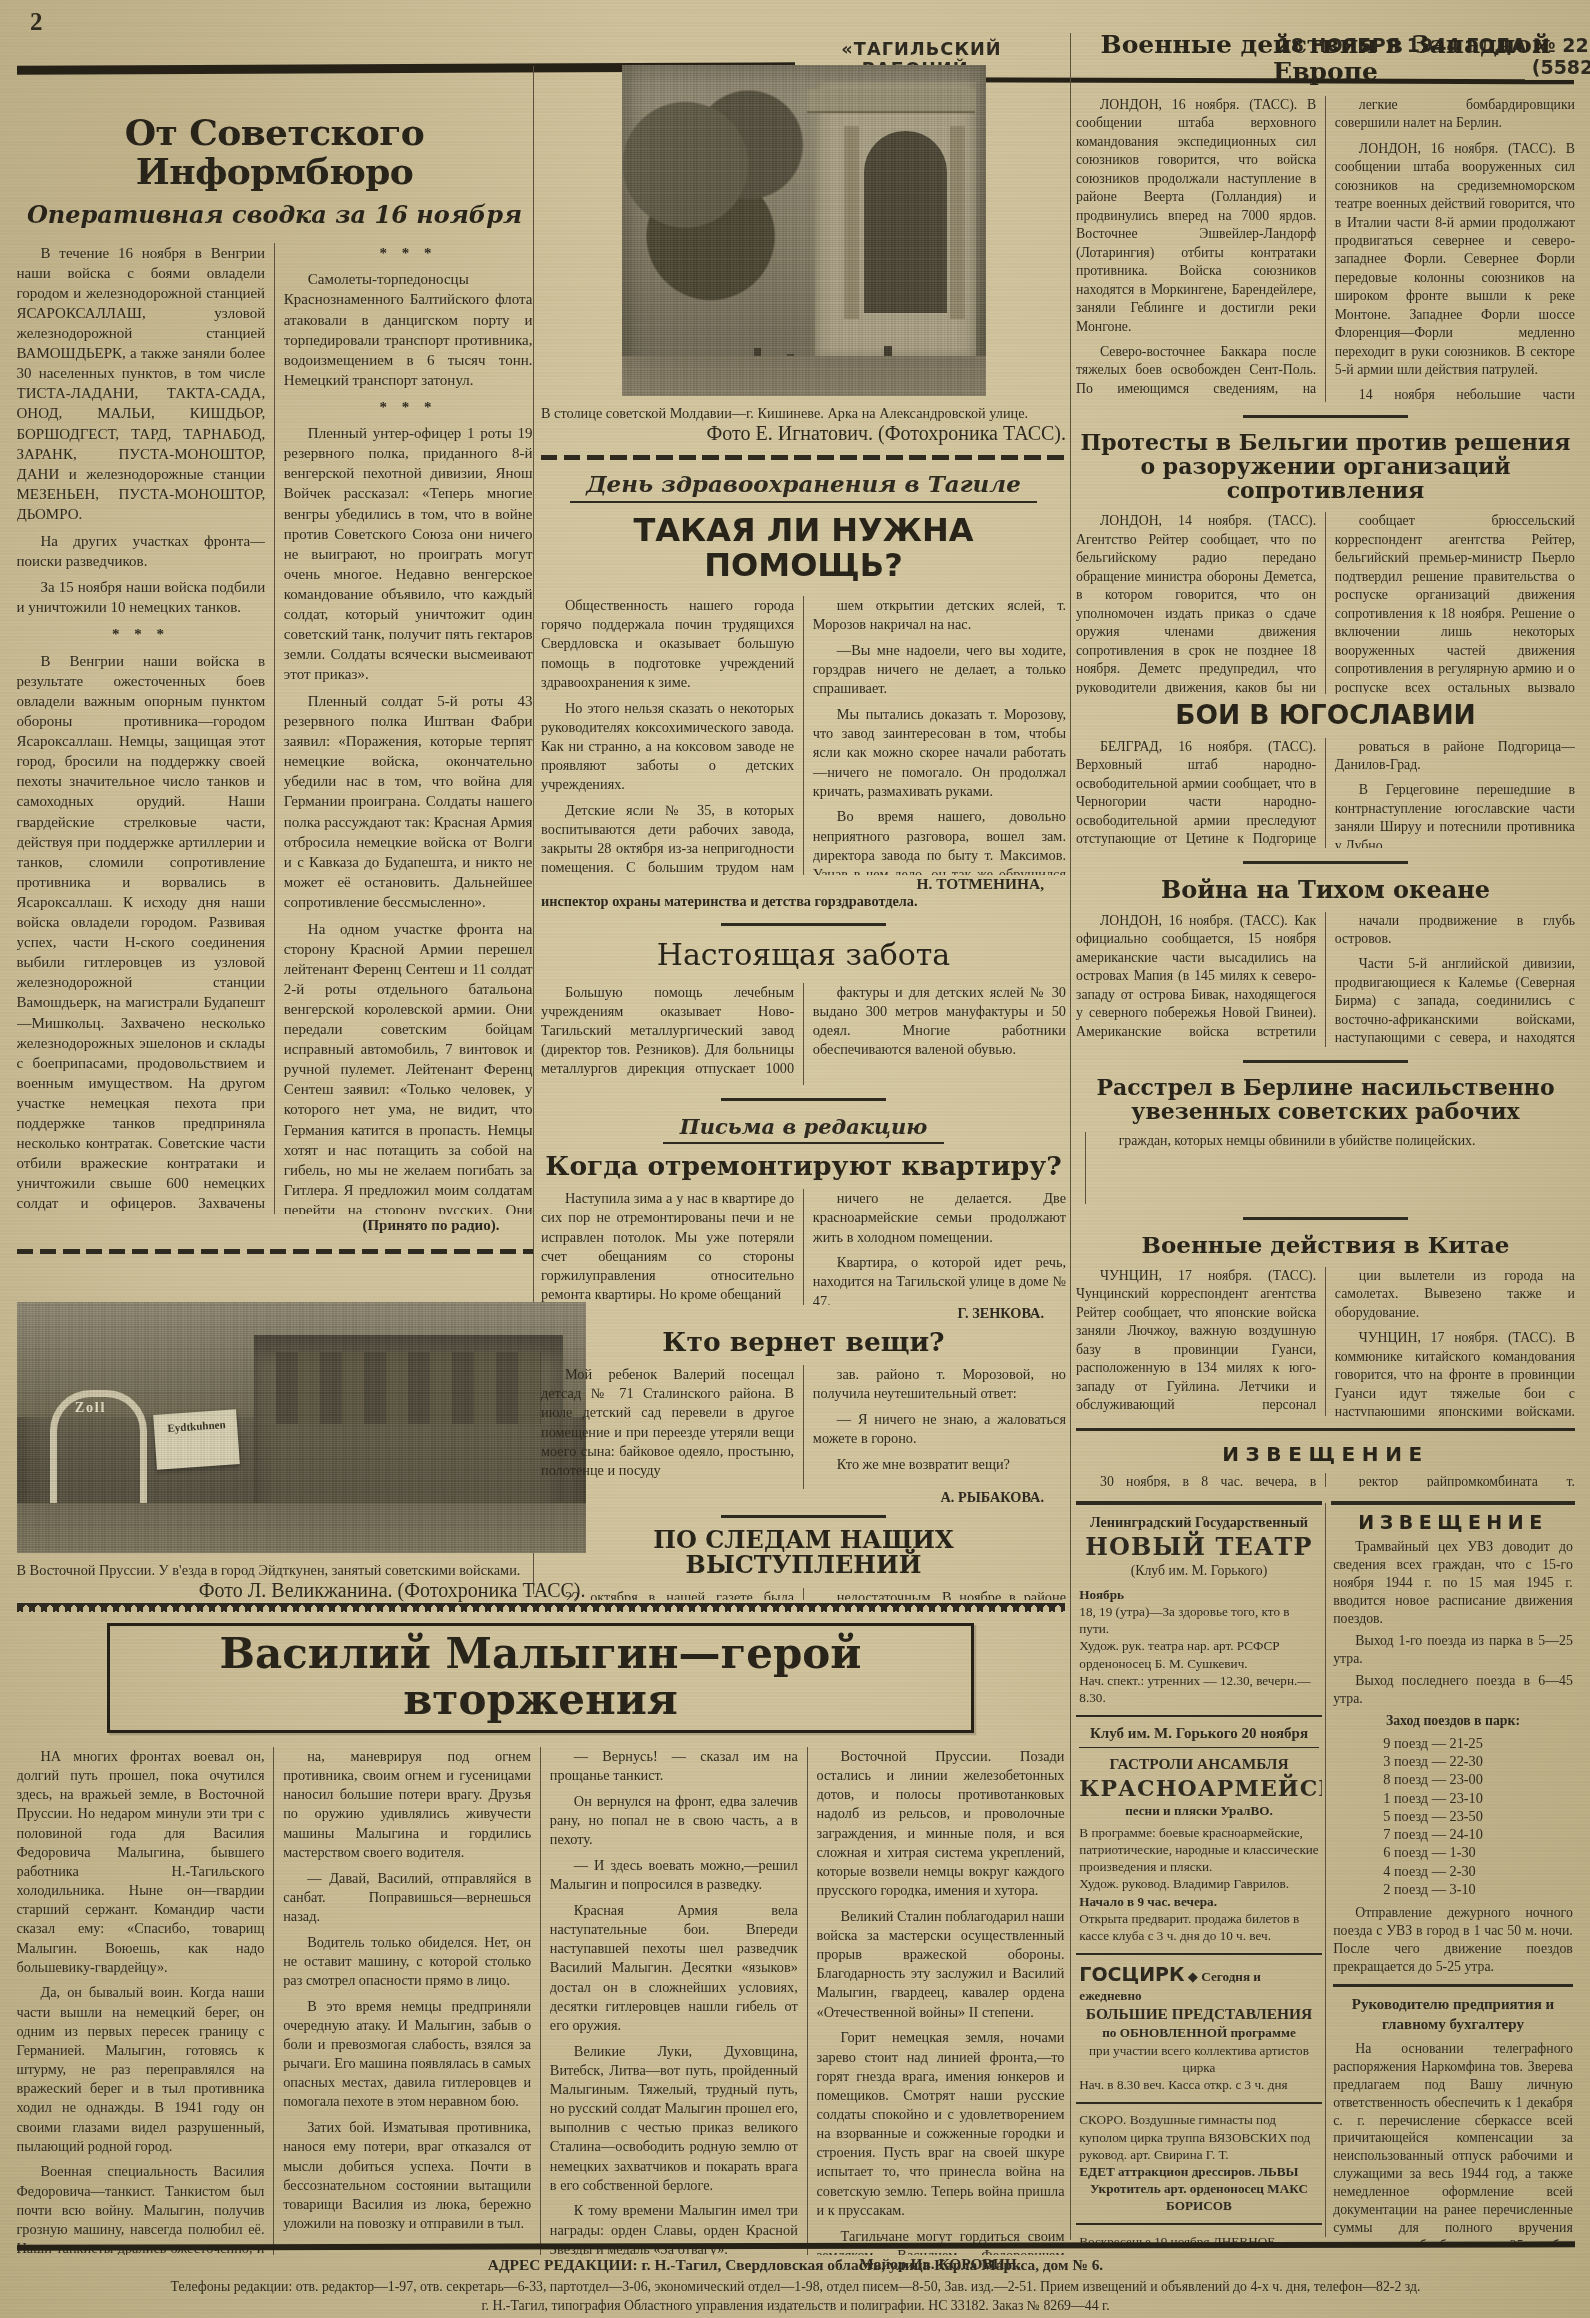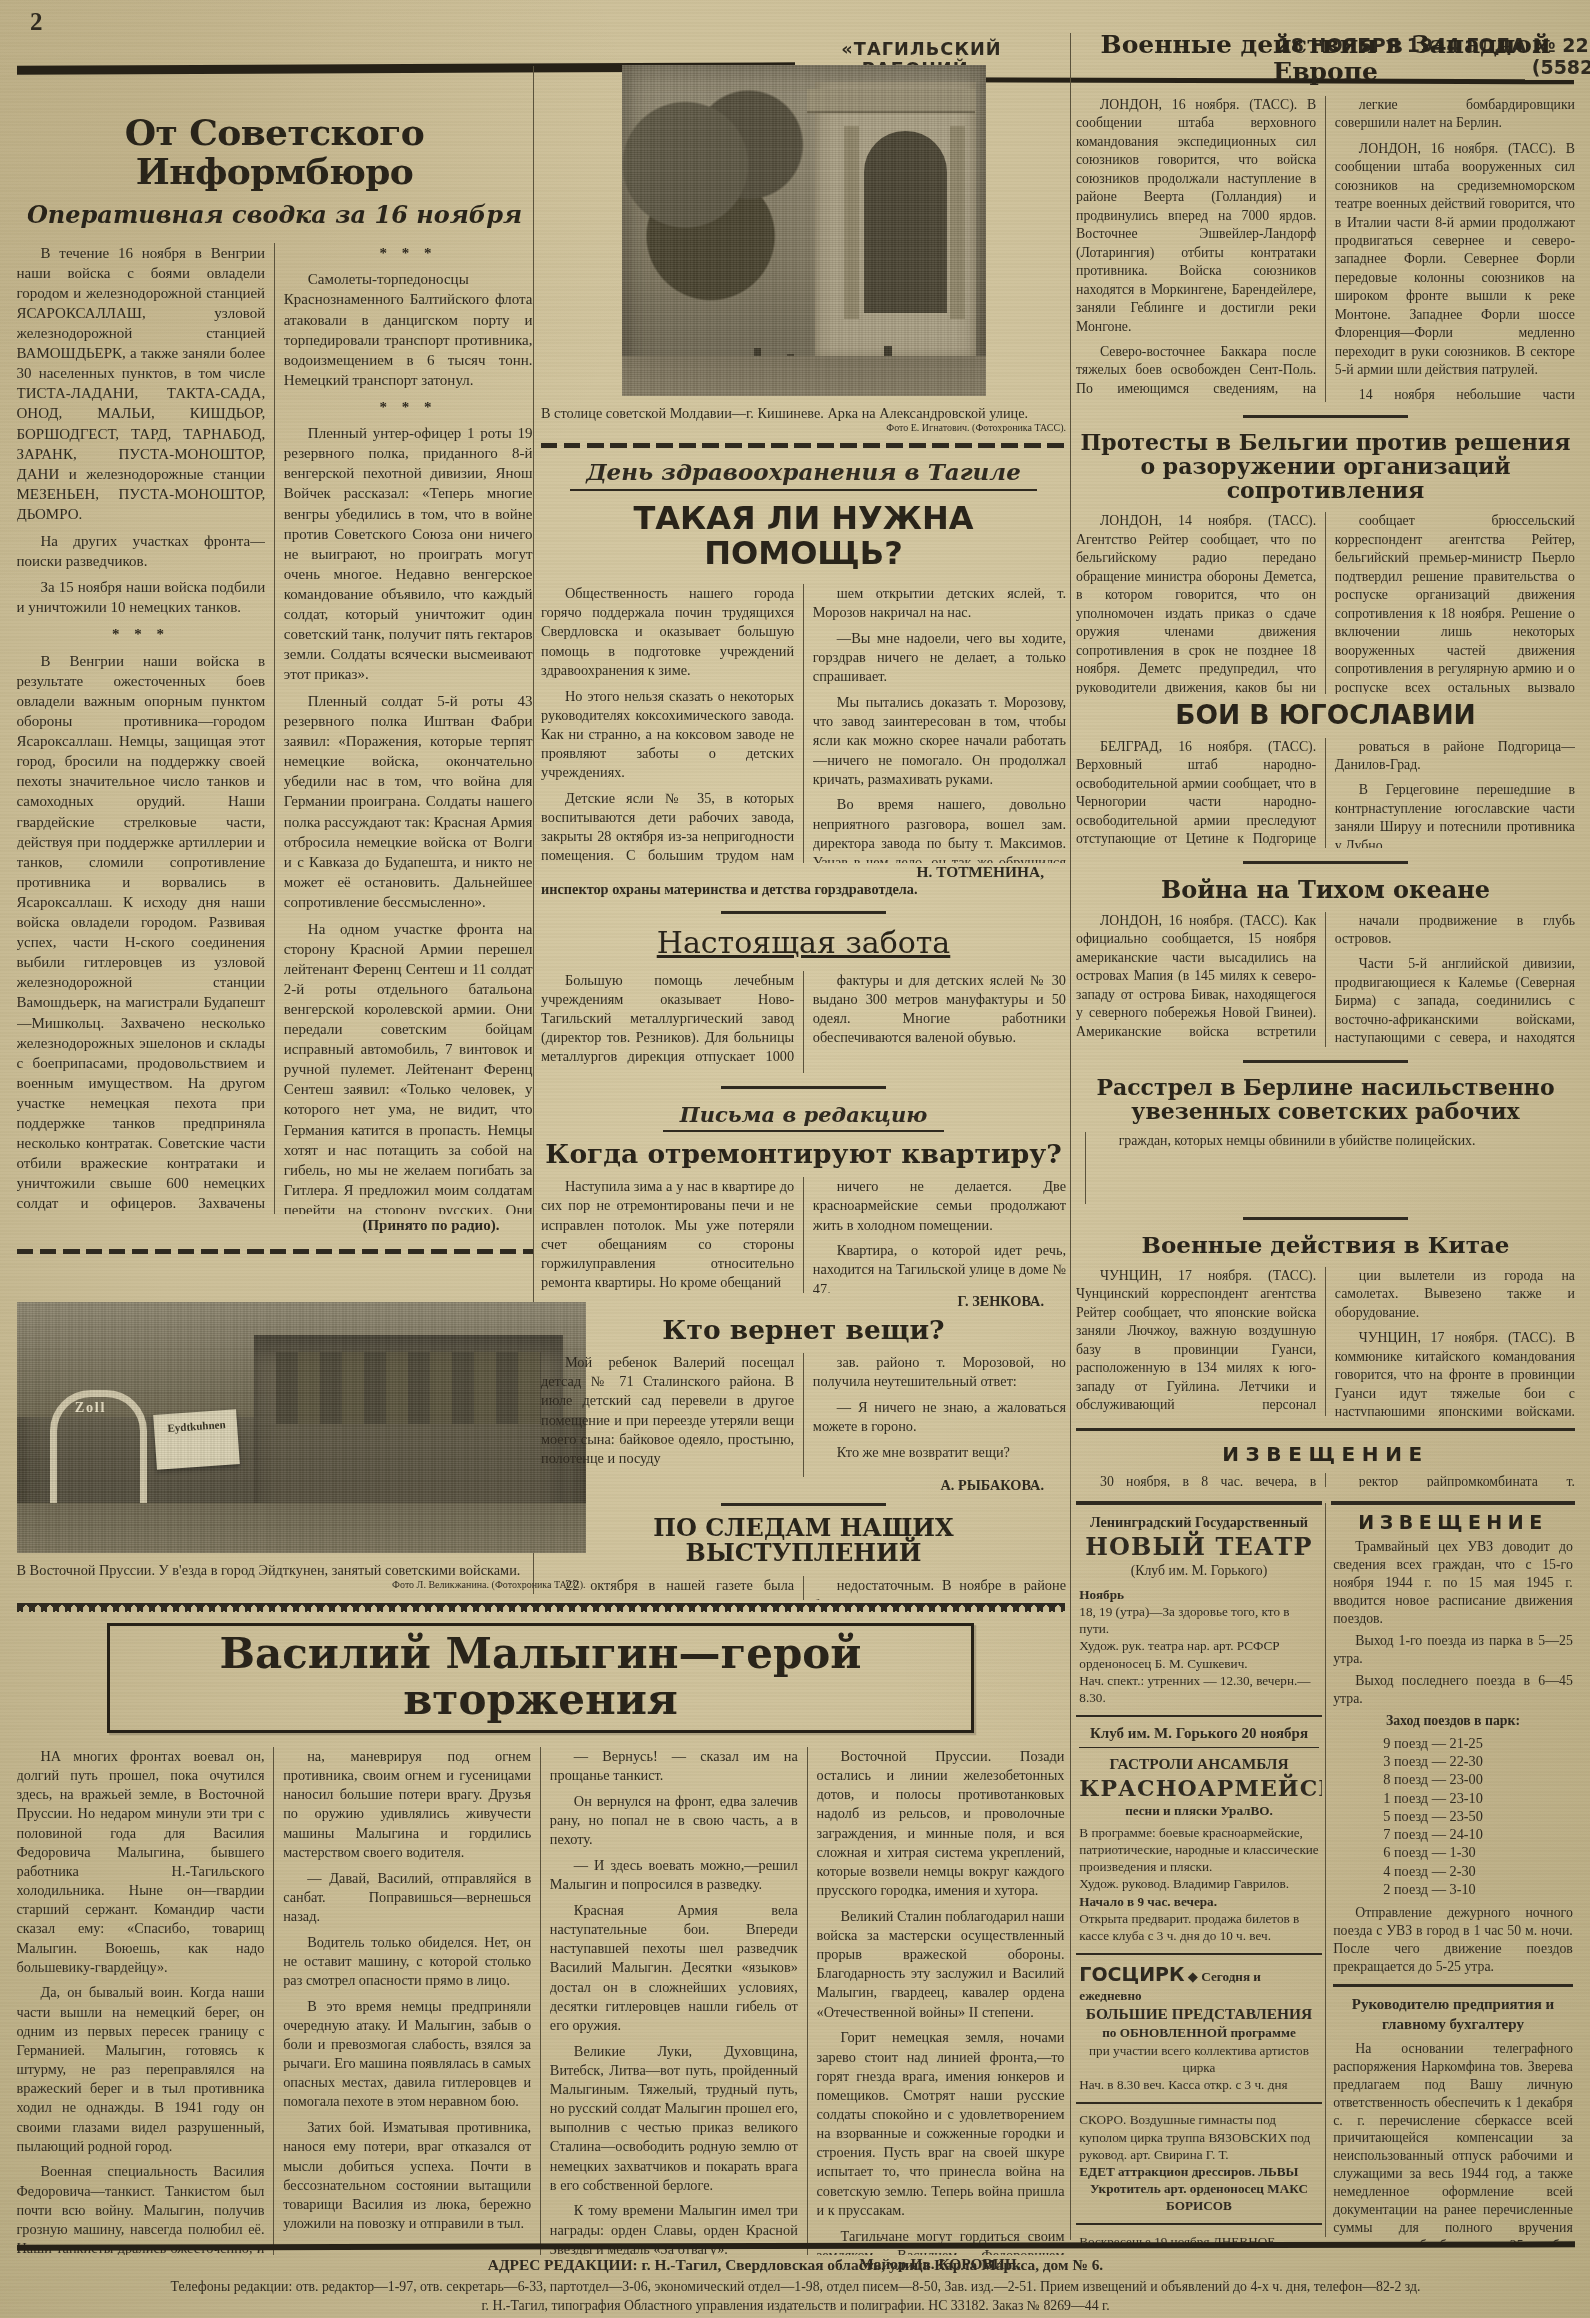--- a/index.html
+++ b/index.html
@@ -26,21 +26,21 @@
   .rule{height:2.2px;background:#2f2a20;}
   .wavy{height:5px;background:repeating-linear-gradient(90deg,#2f2a20 0 16.5px,transparent 16.5px 23px);}
   .sawtooth{height:8.8px;background:
      linear-gradient(135deg,#2f2a20 50%,transparent 50%) 0 0/12px 8.8px repeat-x,
      linear-gradient(225deg,#2f2a20 50%,transparent 50%) 6px 0/12px 8.8px repeat-x;}
   .photo{position:relative;overflow:hidden;box-shadow:inset 0 0 33px rgba(35,30,18,.55);}
   .photo::after{content:"";position:absolute;inset:0;
      background:repeating-linear-gradient(0deg, rgba(255,255,255,.05) 0 1.1px, rgba(0,0,0,.06) 1.1px 2.2px),
                 repeating-linear-gradient(90deg, rgba(255,255,255,.03) 0 1.7px, rgba(0,0,0,.04) 1.7px 3.3px);}
   .cap{font-size:14.3px;line-height:1.3;text-align:justify;}
-  .credit{font-size:10px;text-align:right;}
+  .credit{font-size:20px;text-align:right;}
   .ad{border-top:2.2px solid #2f2a20;padding:7.7px 3.3px 8.8px;font-size:13.2px;line-height:1.3;}
   .ad:first-child{border-top:none;}
   .adbig{font-family:"DejaVu Serif",serif;font-weight:700;font-size:24px;text-align:center;letter-spacing:1.1px;}
   .admid{font-weight:700;text-align:center;font-size:15.4px;}
   .sched-line{font-size:14.3px;line-height:1.28;padding-left:50px;}
   .overline-it{font-family:"DejaVu Serif",serif;font-style:italic;font-weight:700;text-align:center;
      border-bottom:2.2px solid #2f2a20;display:inline-block;padding:0 16.5px 3.3px;}
 </style>
 </head>
 <body>
@@ -168,21 +168,21 @@
           <p>шем открытии детских яслей, т. Морозов накричал на нас.</p>
           <p>—Вы мне надоели, чего вы ходите, горздрав ничего не делает, а только спрашивает.</p>
           <p>Мы пытались доказать т. Морозову, что завод заинтересован в том, чтобы ясли как можно скорее начали работать—ничего не помогало. Он продолжал кричать, размахивать руками.</p>
           <p>Во время нашего, довольно неприятного разговора, вошел зам. директора завода по быту т. Максимов. Узнав в чем дело, он так же обрушился на нас, заявив:</p>
         </div>
     </div>
     <div class="sig" style="font-size:15.4px;padding-right:22px;">Н. ТОТМЕНИНА,</div>
     <div style="text-align:left;font-size:14.3px;font-weight:700;padding-right:22px;">инспектор охраны материнства и детства горздравотдела.</div>
     <div class="bar"></div>
 
-    <div class="hl" style="font-size:30px;font-weight:400;text-decoration:underline;">Настоящая забота</div>
+    <div class="hl" style="font-size:30px;font-weight:400;">Настоящая забота</div>
     <div class="cols" style="margin-top:11px;height:102px;font-size:14.3px;">
       <div class="tcol">
           <p>Большую помощь лечебным учреждениям оказывает Ново-Тагильский металлургический завод (директор тов. Резников). Для больницы металлургов дирекция отпускает 1000 метров ману-</p>
         </div>
       <div class="vr"></div>
       <div class="tcol">
           <p>фактуры и для детских яслей № 30 выдано 300 метров мануфактуры и 50 одеял. Многие работники обеспечиваются валеной обувью.</p>
         </div>
     </div>
     <div class="bar"></div>

